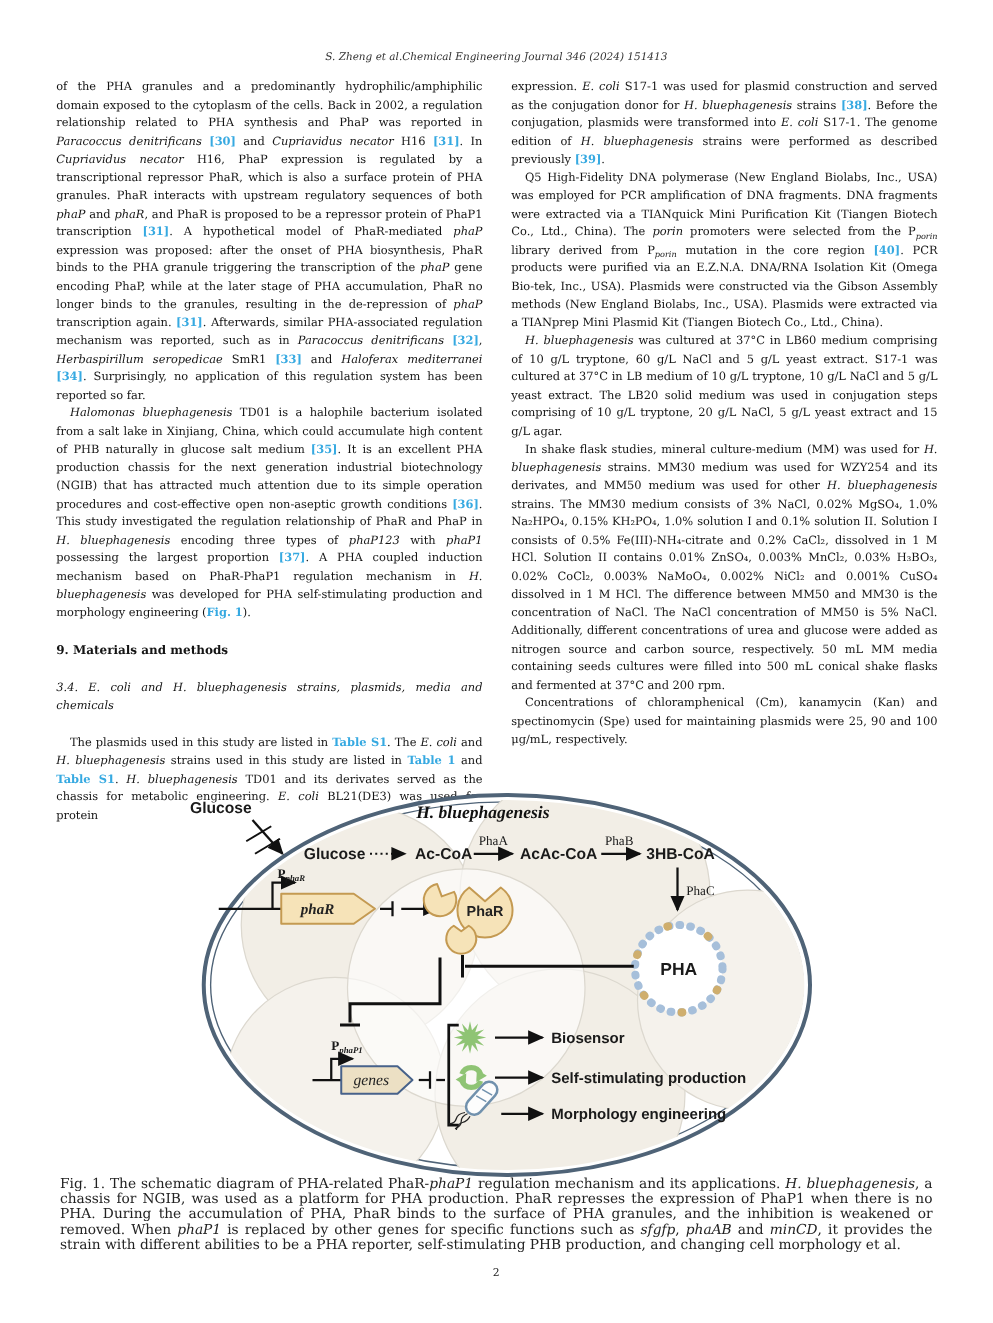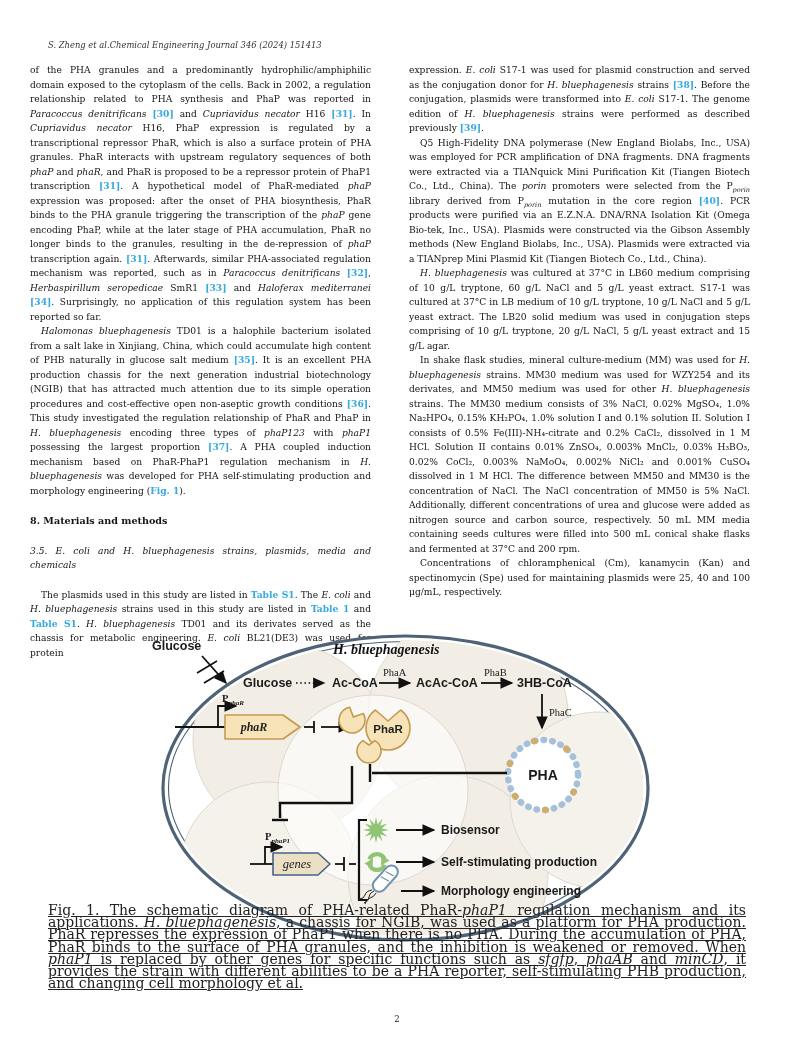--- a/index.html
+++ b/index.html
@@ -1,23 +1,23 @@
 <!DOCTYPE html>
 <html style="--link: #36a9e1;"><head>
 <meta charset="utf-8">
 <style>
   html,body{margin:0;padding:0;background:#ffffff;}
   .page{position:relative;width:794px;height:1058px;background:#fff;overflow:hidden;
         font-family:"DejaVu Serif","Liberation Serif",serif;color:#141414;}
   
-  .hdr{position:absolute;top:40px;left:48px;right:48px;display:flex;justify-content:flex-start;
+  .hdr{position:absolute;top:40px;left:48px;right:48px;display:flex;justify-content:center;
        font-size:8.4px;font-style:italic;color:#333;}
   
   .col{position:absolute;top:63px;width:341px;font-size:9.15px;line-height:14.5px;text-align:justify;}
-  .col-left{left:30px;}
+  .col-left{left:45px;}
   .col-right{left:409px;}
   p.body-par{margin:0;}
   p.indent{text-indent:11px;}
   .seg-i{font-style:italic;}
   .seg-c{color:var(--link);font-weight:bold;}
   sub.seg-sub{font-style:italic;font-size:6.5px;line-height:0;}
   h2.sec{font-size:9.6px;font-weight:bold;margin:16px 0 15px 0;font-family:"DejaVu Serif",serif;}
   h3.subsec{font-size:9.15px;font-weight:normal;font-style:italic;margin:0 0 15px 0;}
   
   .figure-wrap{position:absolute;left:148px;top:630px;width:508px;height:318px;}
@@ -25,48 +25,48 @@
   .fig-serif{font:400 10.5px "Liberation Serif",serif;fill:#1a1a1a;}
   .fig-title{font:700 14px "Liberation Serif",serif;font-style:italic;fill:#111;}
   .fig-gene{font:700 12px "Liberation Serif",serif;font-style:italic;fill:#222;}
   .fig-genes{font:400 12.5px "Liberation Serif",serif;font-style:italic;fill:#222;}
   .fig-app{font:700 12px "Liberation Sans",sans-serif;fill:#1a1a1a;}
   .fig-pha{font:700 14px "Liberation Sans",sans-serif;fill:#1a1a1a;}
   .fig-promo{font:700 10.5px "Liberation Serif",serif;fill:#1a1a1a;}
   .fig-promo .sub{font-size:7px;font-style:italic;}
   .fig-phar{font:600 11.5px "Liberation Sans",sans-serif;fill:#222;}
   
-  .caption{position:absolute;left:48px;top:904px;width:698px;font-size:14px;line-height:12.2px;
-           text-align:justify;color:#222;text-decoration:underline;}
+  .caption{position:absolute;left:48px;top:941px;width:698px;font-size:11px;line-height:12.2px;
+           text-align:justify;color:#222;}
   .pagenum{position:absolute;left:0;top:1014px;width:794px;text-align:center;font-size:8.6px;color:#222;}
 </style>
 </head>
 <body>
 
 <div class="page">
 
   <div class="hdr">
     <span>S. Zheng et al.</span>
     <span>Chemical Engineering Journal 346 (2024) 151413</span>
   </div>
 
   <div class="col col-left">
     <p class="body-par">of the PHA granules and a predominantly hydrophilic/amphiphilic domain exposed to the cytoplasm of the cells. Back in 2002, a regulation relationship related to PHA synthesis and PhaP was reported in <span class="seg-i">Paracoccus denitrificans</span> <span class="seg-c">[30]</span> and <span class="seg-i">Cupriavidus necator</span> H16 <span class="seg-c">[31]</span>. In <span class="seg-i">Cupriavidus necator</span> H16, PhaP expression is regulated by a transcriptional repressor PhaR, which is also a surface protein of PHA granules. PhaR interacts with upstream regulatory sequences of both <span class="seg-i">phaP</span> and <span class="seg-i">phaR</span>, and PhaR is proposed to be a repressor protein of PhaP1 transcription <span class="seg-c">[31]</span>. A hypothetical model of PhaR-mediated <span class="seg-i">phaP</span> expression was proposed: after the onset of PHA biosynthesis, PhaR binds to the PHA granule triggering the transcription of the <span class="seg-i">phaP</span> gene encoding PhaP, while at the later stage of PHA accumulation, PhaR no longer binds to the granules, resulting in the de-repression of <span class="seg-i">phaP</span> transcription again. <span class="seg-c">[31]</span>. Afterwards, similar PHA-associated regulation mechanism was reported, such as in <span class="seg-i">Paracoccus denitrificans</span> <span class="seg-c">[32]</span>, <span class="seg-i">Herbaspirillum seropedicae</span> SmR1 <span class="seg-c">[33]</span> and <span class="seg-i">Haloferax mediterranei</span> <span class="seg-c">[34]</span>. Surprisingly, no application of this regulation system has been reported so far.</p>
     <p class="body-par indent"><span class="seg-i">Halomonas bluephagenesis</span> TD01 is a halophile bacterium isolated from a salt lake in Xinjiang, China, which could accumulate high content of PHB naturally in glucose salt medium <span class="seg-c">[35]</span>. It is an excellent PHA production chassis for the next generation industrial biotechnology (NGIB) that has attracted much attention due to its simple operation procedures and cost-effective open non-aseptic growth conditions <span class="seg-c">[36]</span>. This study investigated the regulation relationship of PhaR and PhaP in <span class="seg-i">H. bluephagenesis</span> encoding three types of <span class="seg-i">phaP123</span> with <span class="seg-i">phaP1</span> possessing the largest proportion <span class="seg-c">[37]</span>. A PHA coupled induction mechanism based on PhaR-PhaP1 regulation mechanism in <span class="seg-i">H. bluephagenesis</span> was developed for PHA self-stimulating production and morphology engineering (<span class="seg-c">Fig. 1</span>).</p>
-    <h2 class="sec">8. Materials and methods</h2>
-    <h3 class="subsec">3.5. E. coli and H. bluephagenesis strains, plasmids, media and chemicals</h3>
+    <h2 class="sec">9. Materials and methods</h2>
+    <h3 class="subsec">3.4. E. coli and H. bluephagenesis strains, plasmids, media and chemicals</h3>
     <p class="body-par indent">The plasmids used in this study are listed in <span class="seg-c">Table S1</span>. The <span class="seg-i">E. coli</span> and <span class="seg-i">H. bluephagenesis</span> strains used in this study are listed in <span class="seg-c">Table 1</span> and <span class="seg-c">Table S1</span>. <span class="seg-i">H. bluephagenesis</span> TD01 and its derivates served as the chassis for metabolic engineering. <span class="seg-i">E. coli</span> BL21(DE3) was used for protein</p>
   </div>
 
   <div class="col col-right">
     <p class="body-par">expression. <span class="seg-i">E. coli</span> S17-1 was used for plasmid construction and served as the conjugation donor for <span class="seg-i">H. bluephagenesis</span> strains <span class="seg-c">[38]</span>. Before the conjugation, plasmids were transformed into <span class="seg-i">E. coli</span> S17-1. The genome edition of <span class="seg-i">H. bluephagenesis</span> strains were performed as described previously <span class="seg-c">[39]</span>.</p>
     <p class="body-par indent">Q5 High-Fidelity DNA polymerase (New England Biolabs, Inc., USA) was employed for PCR amplification of DNA fragments. DNA fragments were extracted via a TIANquick Mini Purification Kit (Tiangen Biotech Co., Ltd., China). The <span class="seg-i">porin</span> promoters were selected from the P<sub class="seg-sub">porin</sub> library derived from P<sub class="seg-sub">porin</sub> mutation in the core region <span class="seg-c">[40]</span>. PCR products were purified via an E.Z.N.A. DNA/RNA Isolation Kit (Omega Bio-tek, Inc., USA). Plasmids were constructed via the Gibson Assembly methods (New England Biolabs, Inc., USA). Plasmids were extracted via a TIANprep Mini Plasmid Kit (Tiangen Biotech Co., Ltd., China).</p>
     <p class="body-par indent"><span class="seg-i">H. bluephagenesis</span> was cultured at 37°C in LB60 medium comprising of 10 g/L tryptone, 60 g/L NaCl and 5 g/L yeast extract. S17-1 was cultured at 37°C in LB medium of 10 g/L tryptone, 10 g/L NaCl and 5 g/L yeast extract. The LB20 solid medium was used in conjugation steps comprising of 10 g/L tryptone, 20 g/L NaCl, 5 g/L yeast extract and 15 g/L agar.</p>
     <p class="body-par indent">In shake flask studies, mineral culture-medium (MM) was used for <span class="seg-i">H. bluephagenesis</span> strains. MM30 medium was used for WZY254 and its derivates, and MM50 medium was used for other <span class="seg-i">H. bluephagenesis</span> strains. The MM30 medium consists of 3% NaCl, 0.02% MgSO₄, 1.0% Na₂HPO₄, 0.15% KH₂PO₄, 1.0% solution I and 0.1% solution II. Solution I consists of 0.5% Fe(III)-NH₄-citrate and 0.2% CaCl₂, dissolved in 1 M HCl. Solution II contains 0.01% ZnSO₄, 0.003% MnCl₂, 0.03% H₃BO₃, 0.02% CoCl₂, 0.003% NaMoO₄, 0.002% NiCl₂ and 0.001% CuSO₄ dissolved in 1 M HCl. The difference between MM50 and MM30 is the concentration of NaCl. The NaCl concentration of MM50 is 5% NaCl. Additionally, different concentrations of urea and glucose were added as nitrogen source and carbon source, respectively. 50 mL MM media containing seeds cultures were filled into 500 mL conical shake flasks and fermented at 37°C and 200 rpm.</p>
-    <p class="body-par indent">Concentrations of chloramphenical (Cm), kanamycin (Kan) and spectinomycin (Spe) used for maintaining plasmids were 25, 40 and 100 μg/mL, respectively.</p>
+    <p class="body-par indent">Concentrations of chloramphenical (Cm), kanamycin (Kan) and spectinomycin (Spe) used for maintaining plasmids were 25, 90 and 100 μg/mL, respectively.</p>
   </div>
 
   <div class="figure-wrap">
     <svg width="508" height="318" viewBox="0 0 508 318" xmlns="http://www.w3.org/2000/svg">
       <defs>
         <marker id="arr" viewBox="0 0 10 8" refX="8" refY="4" markerWidth="8" markerHeight="7" orient="auto-start-reverse">
           <path d="M0,0 L9,4 L0,8 z" fill="#111"></path>
         </marker>
         <clipPath id="cellclip">
             <ellipse cx="257.5" cy="158" rx="238" ry="148"></ellipse>

